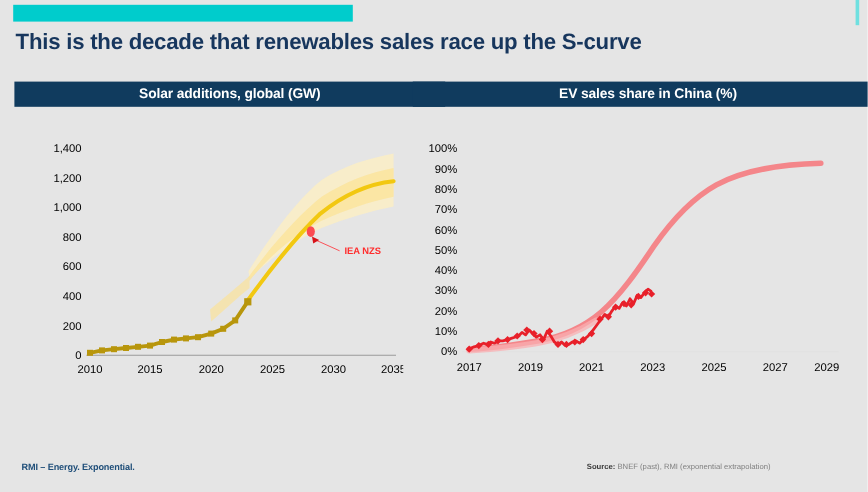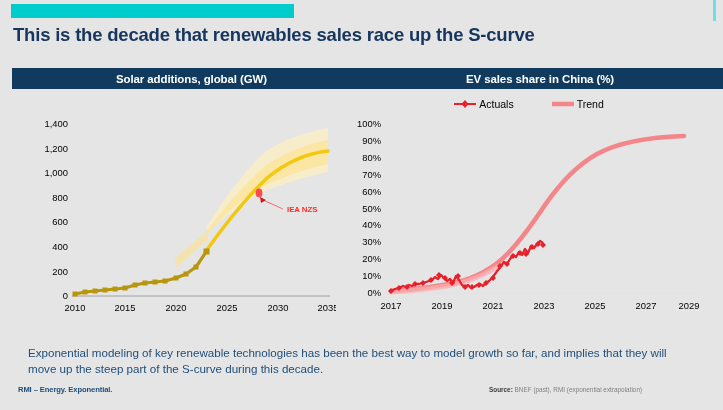--- a/index.html
+++ b/index.html
@@ -73,35 +73,20 @@
   <div class="slide-title">This is the decade that renewables sales race up the S-curve</div>
 
   <div class="panel left">
     <div class="panel-header">Solar additions, global (GW)</div>
   </div>
 
   <div class="panel right">
     <div class="panel-header">EV sales share in China (%)</div>
   </div>
 
-  <div class="legend">
-    <div class="legend-item">
-      <svg class="legend-sw" width="22" height="10">
-        <line x1="0" y1="5" x2="22" y2="5" stroke="#E8202A" stroke-width="2"></line>
-        <polygon points="11,1 14.5,5 11,9 7.5,5" fill="#E8202A"></polygon>
-      </svg>
-      <span>Actuals</span>
-    </div>
-    <div class="legend-item">
-      <svg class="legend-sw" width="22" height="10">
-        <line x1="0" y1="5" x2="22" y2="5" stroke="#F4868A" stroke-width="4.5"></line>
-      </svg>
-      <span>Trend</span>
-    </div>
-  </div>
 
   <div class="plot left">
     <svg width="324" height="225" viewBox="0 0 324 225">
       <g>
         <text class="axis-lbl" x="56" y="15" text-anchor="end">1,400</text>
         <text class="axis-lbl" x="56" y="39.6" text-anchor="end">1,200</text>
         <text class="axis-lbl" x="56" y="64.2" text-anchor="end">1,000</text>
         <text class="axis-lbl" x="56" y="88.8" text-anchor="end">800</text>
         <text class="axis-lbl" x="56" y="113.4" text-anchor="end">600</text>
         <text class="axis-lbl" x="56" y="138" text-anchor="end">400</text>
@@ -221,19 +206,18 @@
         <polygon points="174,141 177,144 174,147 171,144"></polygon>
         <polygon points="181,138 184,141 181,144 178,141"></polygon>
         <polygon points="187,139 190,142 187,145 184,142"></polygon>
         <polygon points="193,132 196,135 193,138 190,135"></polygon>
         <polygon points="199,129 202,132 199,135 196,132"></polygon>
         <polygon points="204,130 207,133 204,136 201,133"></polygon>
       </g>
     </svg>
   </div>
 
-  <div class="caption">Exponential modeling of key renewable technologies has been the best way to model growth so far, and implies that they will move up the steep part of the S-curve during this decade.</div>
   <div class="rmi-tag">RMI – Energy. Exponential.</div>
   <div class="source">
     <b>Source:</b><span> BNEF (past), RMI (exponential extrapolation)</span>
   </div>
 
 </div>
 
 </body></html>

